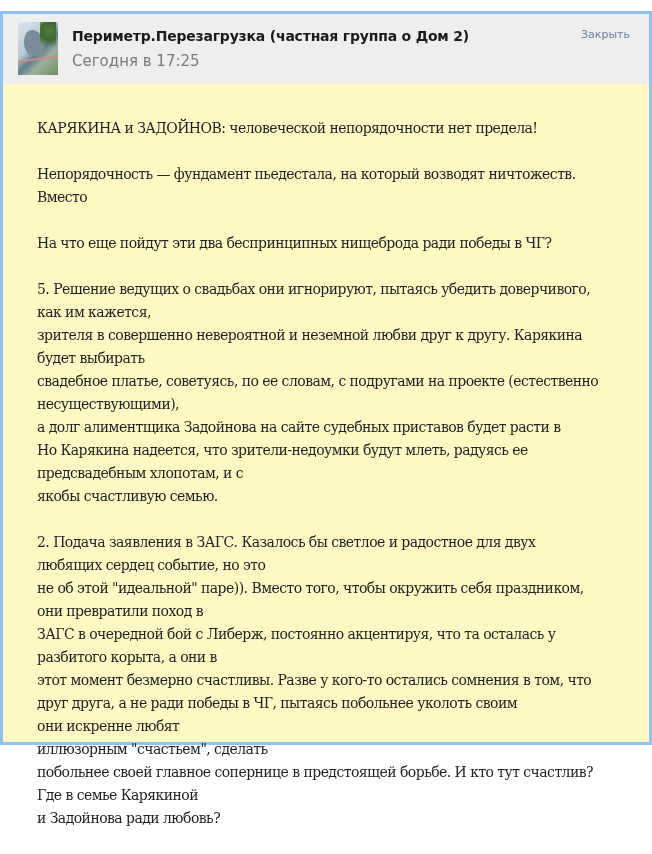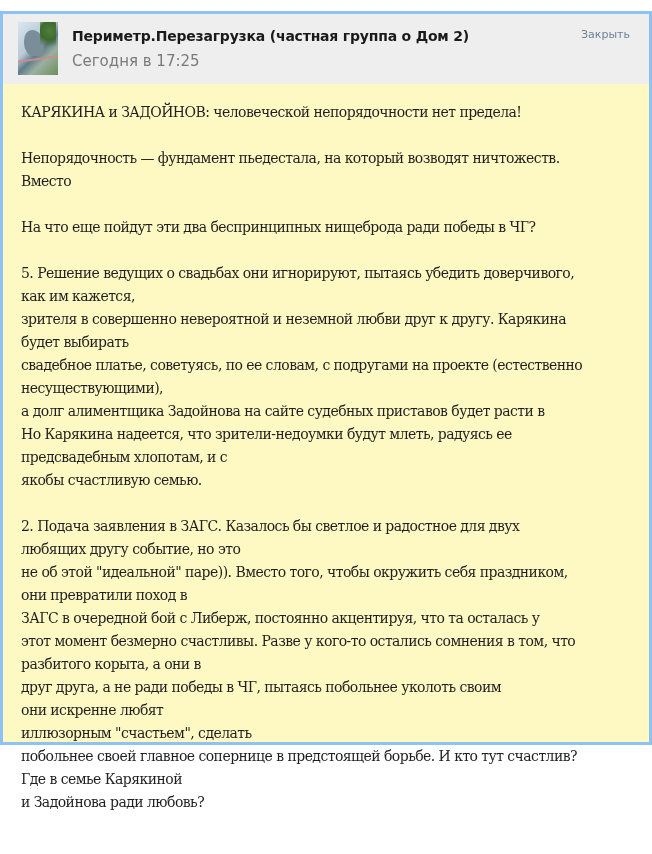--- a/index.html
+++ b/index.html
@@ -71,21 +71,21 @@
     .post-body {
       position: absolute;
       left: 18px; top: 87px;
       width: 620px;
       font-family: "DejaVu Serif", serif;
       font-size: 14px;
       line-height: 23px;
       color: #1f1f1f;
       letter-spacing: -0.55px;
     }
-    .para { margin: 0; }
+    .para { margin: 16px; }
     .para + .para { margin-top: 23px; }
     .line { display: block; white-space: nowrap; }
   </style>
 </head>
 <body>
 
 <div class="frame">
 
   <div class="post-header">
     <div class="avatar">
@@ -116,26 +116,26 @@
       <span class="line">будет выбирать</span>
       <span class="line">свадебное платье, советуясь, по ее словам, с подругами на проекте (естественно</span>
       <span class="line">несуществующими),</span>
       <span class="line">а долг алиментщика Задойнова на сайте судебных приставов будет расти в</span>
       <span class="line">Но Карякина надеется, что зрители-недоумки будут млеть, радуясь ее</span>
       <span class="line">предсвадебным хлопотам, и с</span>
       <span class="line">якобы счастливую семью.</span>
     </p>
     <p class="para">
       <span class="line">2. Подача заявления в ЗАГС. Казалось бы светлое и радостное для двух</span>
-      <span class="line">любящих другу событие, но это</span>
+      <span class="line">любящих сердец событие, но это</span>
       <span class="line">не об этой "идеальной" паре)). Вместо того, чтобы окружить себя праздником,</span>
       <span class="line">они превратили поход в</span>
       <span class="line">ЗАГС в очередной бой с Либерж, постоянно акцентируя, что та осталась у</span>
+      <span class="line">разбитого корыта, а они в</span>
       <span class="line">этот момент безмерно счастливы. Разве у кого-то остались сомнения в том, что</span>
-      <span class="line">разбитого корыта, а они в</span>
       <span class="line">друг друга, а не ради победы в ЧГ, пытаясь побольнее уколоть своим</span>
       <span class="line">они искренне любят</span>
       <span class="line">иллюзорным "счастьем", сделать</span>
       <span class="line">побольнее своей главное сопернице в предстоящей борьбе. И кто тут счастлив?</span>
       <span class="line">Где в семье Карякиной</span>
       <span class="line">и Задойнова ради любовь?</span>
     </p>
   </div>
 
 </div>

